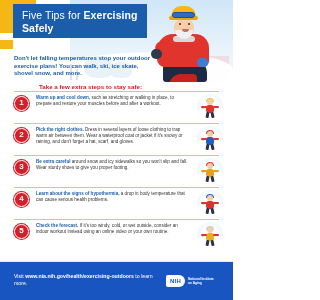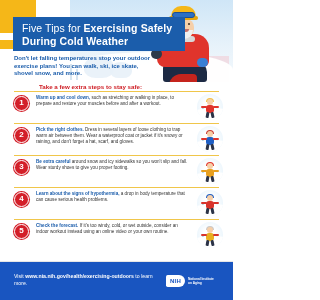--- a/index.html
+++ b/index.html
@@ -29,21 +29,21 @@
   .bush.b2 { left:110px; width:22px; height:16px; }
   .tree { position:absolute; bottom:2px; width:2px; height:16px; background:#d6e4ef; }
   .tree.t1 { left:70px; }
   .tree.t2 { left:76px; height:11px; }
   .bldg { position:absolute; bottom:0; background:#f3c8d2; opacity:.55; }
   .bldg.g1 { right:4px; width:22px; height:26px; }
   .bldg.g2 { right:26px; width:14px; height:17px; }
 
   
   .title-banner {
-    position:absolute; left:13px; top:17px; width:172px; height:34px;
+    position:absolute; left:13px; top:4px; width:134px; height:34px;
     background:#1b5dab; padding:5px 8px 0 9px;
   }
   .title-line { color:#ffffff; font-size:10.5px; line-height:13.2px; letter-spacing:.1px; }
   .t-light { font-weight:400; }
   .t-bold { font-weight:700; }
   .title-row2 { font-weight:700; }
 
   
   .intro {
     position:absolute; left:14px; top:55px; width:140px;
@@ -166,21 +166,20 @@
       <div class="f-mouth"></div>
       <div class="f-hat"></div>
       <div class="f-hatbrim"></div>
       <div class="f-goggle"></div>
     </div>
 
     <div class="title-banner">
       <div class="title-line">
         <span class="t-light">Five Tips for </span><span class="t-bold">Exercising Safely</span>
       </div>
-      <div class="title-line title-row2">During Cold Weather</div>
     </div>
 
     <div class="intro">Don't let falling temperatures stop your outdoor exercise plans! You can walk, ski, ice skate, shovel snow, and more.</div>
   </div>
 
   <div class="tips">
     <div class="section-head">Take a few extra steps to stay safe:</div>
     <div class="tip-list" id="tip-list">
         <div class="tip">
           <div class="tip-divider"></div>

